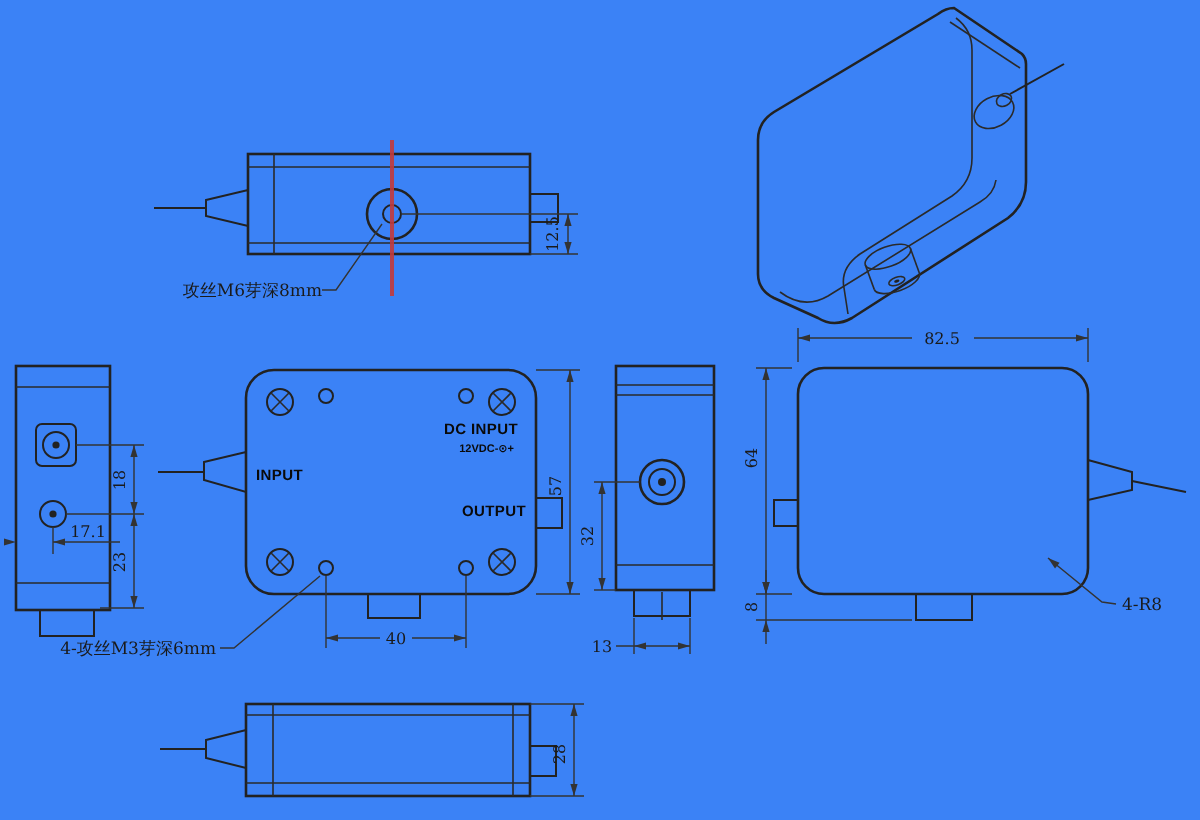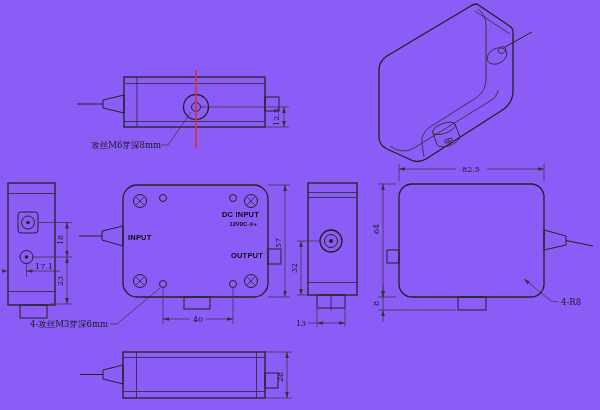--- a/index.html
+++ b/index.html
@@ -1,16 +1,16 @@
 <!DOCTYPE html>
 <html><head>
 <meta charset="utf-8">
 <style>
   html,body{margin:0;padding:0;background:#ffffff;}
-  #canvas{width:600px;height:410px;position:relative;background:#8b5cf6;}
+  #canvas{width:600px;height:410px;position:relative;background:#3b82f6;}
   svg{display:block;}
   .ln{stroke:#222;stroke-width:1.3;fill:none;stroke-linecap:square;}
   .med{stroke:#222;stroke-width:1.0;fill:none;}
   .thin{stroke:#2a2a2a;stroke-width:0.8;fill:none;}
   .dim{stroke:#333;stroke-width:0.7;fill:none;}
   .arr{fill:#333;stroke:none;}
   .dot{fill:#222;stroke:none;}
   .dimtext{font:8px "DejaVu Serif","Liberation Serif",serif;fill:#1a1a1a;}
   .notetext{font:8.5px "DejaVu Serif","Liberation Serif",serif;fill:#1a1a1a;}
   .lbl{font:700 7.5px "Liberation Sans","DejaVu Sans",sans-serif;fill:#0a0a0a;letter-spacing:.2px;}

